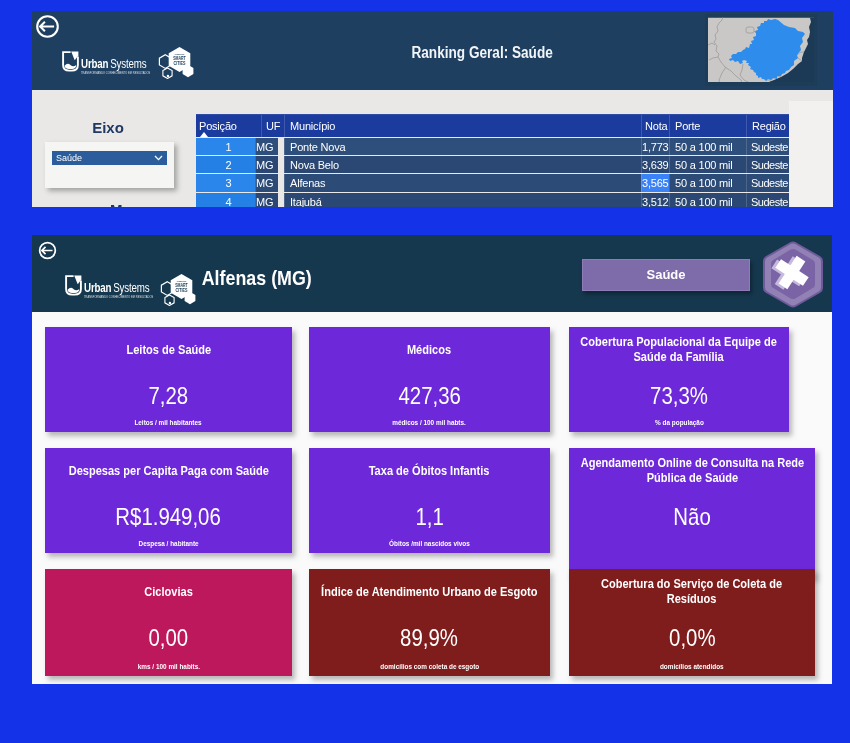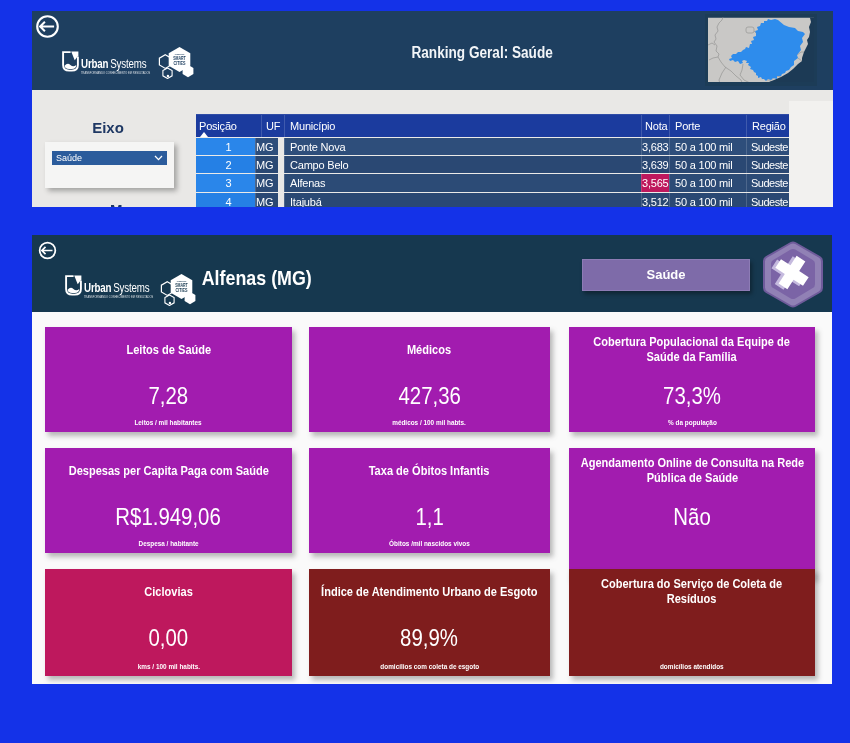--- a/index.html
+++ b/index.html
@@ -6,21 +6,21 @@
 body{background:#1432e8;font-family:"Liberation Sans",sans-serif;position:relative}
 .abs{position:absolute}
 #p1{position:absolute;left:32px;top:11px;width:801px;height:196px;background:#e9e8e6;overflow:hidden}
 #p1h{position:absolute;left:0;top:0;width:801px;height:79px;background:#1e3f60}
 #p1title{position:absolute;left:250px;top:33px;width:400px;text-align:center;color:#f2f5f8;font-size:16px;font-weight:bold}
 #p2{position:absolute;left:32px;top:235px;width:800px;height:449px;background:#fafafa;overflow:hidden}
 #p2h{position:absolute;left:0;top:0;width:800px;height:77px;background:#16384f}
 #p2title{position:absolute;left:160px;top:31px;width:400px;color:#fff;font-size:21px;font-weight:bold}
 .cx{display:inline-block;transform:scaleX(.85);transform-origin:50% 50%;white-space:nowrap}
 .card{position:absolute;box-shadow:3px 4px 5px rgba(100,100,100,.45);color:#fff;text-align:center}
-.purple{background:#a21caf}
+.purple{background:#6d28d9}
 .green{background:#be185d}
 .pink{background:#7f1d1d}
 .ct{position:absolute;top:7px;left:0;right:0;height:30px;display:flex;align-items:center;justify-content:center;font-weight:bold;font-size:13px;line-height:15px}
 .cv{position:absolute;top:53px;left:0;right:0;height:32px;display:flex;align-items:center;justify-content:center;font-weight:normal;font-size:24px}
 .cc{position:absolute;bottom:5px;left:0;right:0;font-weight:bold;font-size:8px;line-height:9px}
 .cc .cx{transform:scaleX(.8)}
 #btn{position:absolute;left:550px;top:24px;width:168px;height:32px;background:#7e6ba9;border:1px solid #8d7cb5;box-shadow:2px 3px 4px rgba(0,0,0,.35);color:#fff;font-size:13px;font-weight:bold;text-align:center;line-height:30px}
 #eixo{position:absolute;left:46px;top:108px;width:60px;text-align:center;color:#1f3864;font-size:15px;font-weight:bold}
 #slicer{position:absolute;left:13px;top:131px;width:129px;height:46px;background:#f5f5f4;box-shadow:3px 3px 5px rgba(0,0,0,.3)}
 #slicerbar{position:absolute;left:7px;top:9px;width:115px;height:14px;background:#2b5c9c;color:#fff;font-size:9px;line-height:14px;padding-left:4px}
@@ -122,37 +122,37 @@
       <div class="tc sep" style="left:473px;width:77px;padding-left:5px">Porte</div>
       <div class="tc sep" style="left:550px;width:43px;padding-left:5px">Região</div>
       <svg style="position:absolute;left:4px;top:17px" width="8" height="5" viewBox="0 0 8 5">
           <path d="M4 0 L8 5 L0 5 Z" fill="#fff"></path>
         </svg>
     </div>
     <div class="trow" style="top:23px;height:18.2px;line-height:18.2px">
       <div class="tc pos" style="background:#2a86ea">1</div>
       <div class="tc uf sep" style="background:#2e4e7b">MG</div>
       <div class="tc mun sep" style="background:#2e4e7b">Ponte Nova</div>
-      <div class="tc nota sep" style="background:#2e4e7b">3,683</div>
+      <div class="tc nota sep" style="background:#2e4e7b">1,773</div>
       <div class="tc porte sep" style="background:#2e4e7b">50 a 100 mil</div>
       <div class="tc reg sep" style="background:#2e4e7b">Sudeste</div>
     </div>
     <div class="trow" style="top:41.2px;height:18.2px;line-height:18.2px">
       <div class="tc pos" style="background:#2580e5">2</div>
       <div class="tc uf sep" style="background:#2a4873">MG</div>
-      <div class="tc mun sep" style="background:#2a4873">Campo Belo</div>
+      <div class="tc mun sep" style="background:#2a4873">Nova Belo</div>
       <div class="tc nota sep" style="background:#2a4873">3,639</div>
       <div class="tc porte sep" style="background:#2a4873">50 a 100 mil</div>
       <div class="tc reg sep" style="background:#2a4873">Sudeste</div>
     </div>
     <div class="trow" style="top:59.4px;height:18.2px;line-height:18.2px">
       <div class="tc pos" style="background:#2a86ea">3</div>
       <div class="tc uf sep" style="background:#2c4b76">MG</div>
       <div class="tc mun sep" style="background:#2c4b76">Alfenas</div>
-      <div class="tc nota sep" style="background:#be185d">3,565</div>
+      <div class="tc nota sep" style="background:#3b82f6">3,565</div>
       <div class="tc porte sep" style="background:#2c4b76">50 a 100 mil</div>
       <div class="tc reg sep" style="background:#2c4b76">Sudeste</div>
     </div>
     <div class="trow" style="top:77.6px;height:18.2px;line-height:18.2px">
       <div class="tc pos" style="background:#2580e5">4</div>
       <div class="tc uf sep" style="background:#2a4873">MG</div>
       <div class="tc mun sep" style="background:#2a4873">Itajubá</div>
       <div class="tc nota sep" style="background:#2a4873">3,512</div>
       <div class="tc porte sep" style="background:#2a4873">50 a 100 mil</div>
       <div class="tc reg sep" style="background:#2a4873">Sudeste</div>
@@ -210,21 +210,21 @@
   </div>
   <div class="card purple" style="left:277px;top:92px;width:241px;height:105px">
     <div class="ct">
         <span class="cx">Médicos</span>
       </div>
     <div class="cv">
         <span class="cx">427,36</span>
       </div>
     <div class="cc"><span class="cx">médicos / 100 mil habts.</span></div>
   </div>
-  <div class="card purple" style="left:537px;top:92px;width:246px;height:105px">
+  <div class="card purple" style="left:537px;top:92px;width:220px;height:105px">
     <div class="ct">
         <span class="cx">Cobertura Populacional da Equipe de<br>Saúde da Família</span>
       </div>
     <div class="cv">
         <span class="cx">73,3%</span>
       </div>
     <div class="cc"><span class="cx">% da população</span></div>
   </div>
   <div class="card purple" style="left:13px;top:213px;width:247px;height:105px">
     <div class="ct">
@@ -267,16 +267,19 @@
         <span class="cx">Índice de Atendimento Urbano de Esgoto</span>
       </div>
     <div class="cv">
         <span class="cx">89,9%</span>
       </div>
     <div class="cc"><span class="cx">domicílios com coleta de esgoto</span></div>
   </div>
   <div class="card pink" style="left:537px;top:334px;width:246px;height:107px">
     <div class="ct">
         <span class="cx">Cobertura do Serviço de Coleta de<br>Resíduos</span>
+      </div>
+    <div class="cv">
+        <span class="cx">0,0%</span>
       </div>
     <div class="cc"><span class="cx">domicílios atendidos</span></div>
   </div>
 </div>
 
 </body></html>

